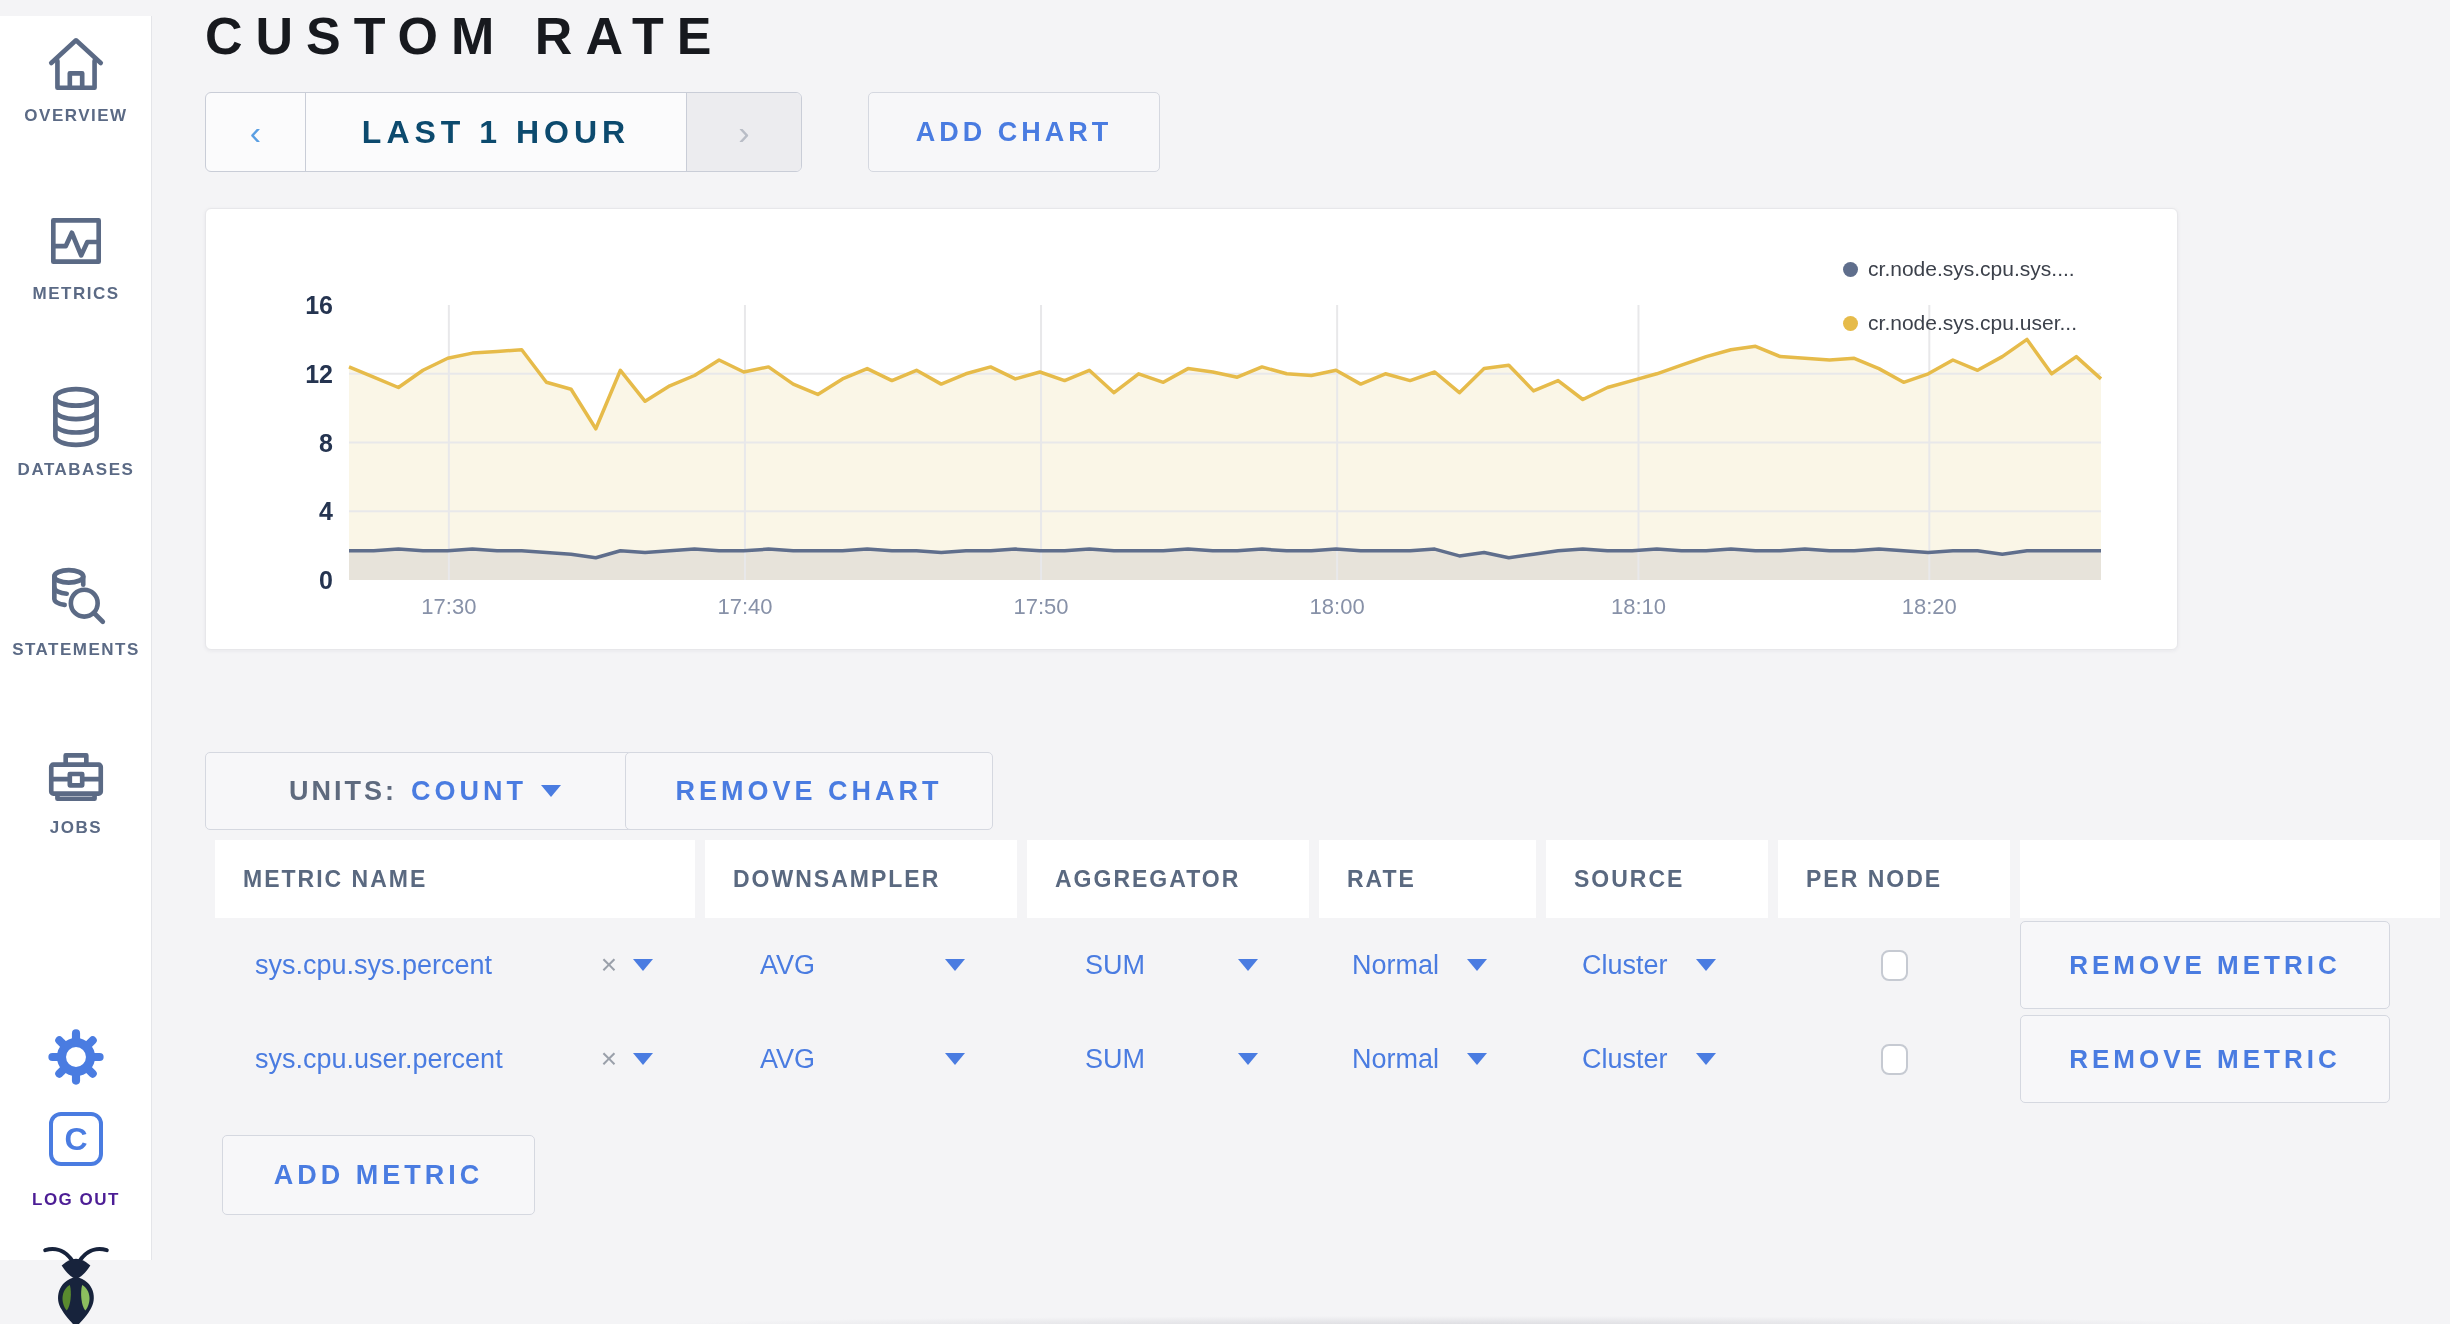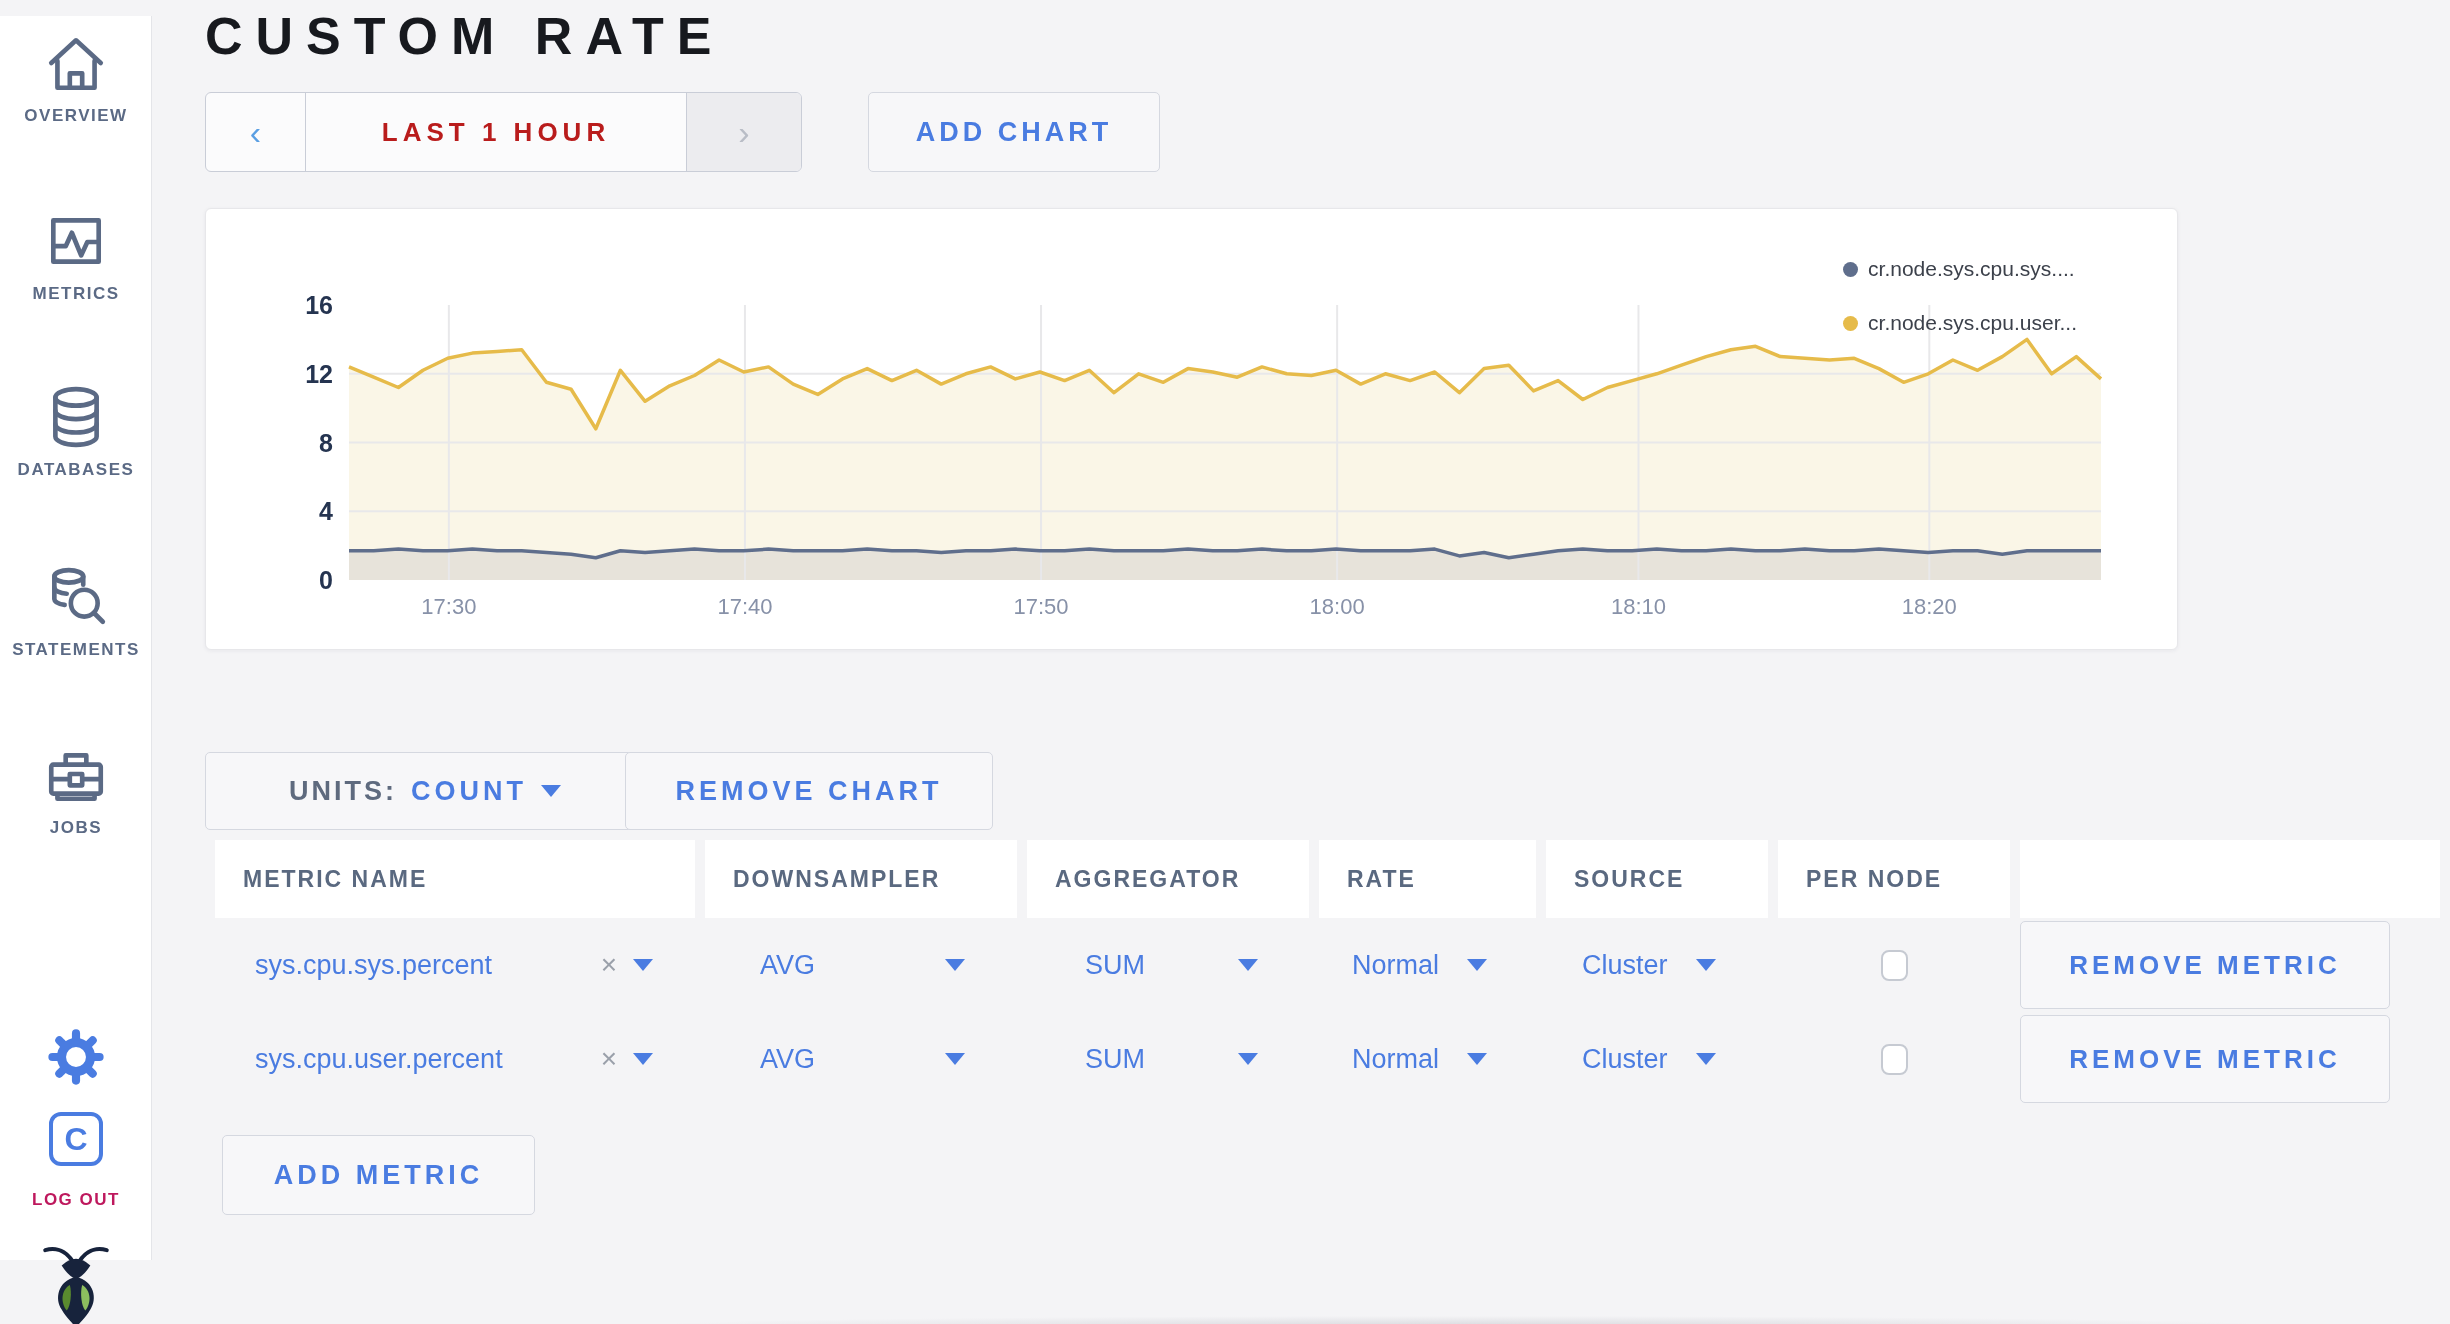--- a/index.html
+++ b/index.html
@@ -6,35 +6,35 @@
   html,body { width:2450px; height:1324px; overflow:hidden;
     font-family:"Liberation Sans", sans-serif; background:#f4f4f6; }
 
   
   .sidebar { position:absolute; left:0; top:16px; width:152px; height:1244px;
     background:#ffffff; border-right:1px solid #e4e5e9; z-index:5; }
   .nav-item { position:absolute; left:0; width:152px; text-align:center; cursor:pointer; }
   .nav-item svg { display:block; margin:0 auto; }
   .nav-label { display:block; margin-top:10px; font-size:17px; font-weight:bold;
     letter-spacing:1.5px; color:#5b6a85; }
-  .nav-label.blue { color:#be185d;margin-top:24px; }
+  .nav-label.blue { color:#4c1d95;margin-top:24px; }
   .c-box { width:54px; height:54px; border:4px solid #4a7ce1; border-radius:12px;
     margin:0 auto; display:flex; align-items:center; justify-content:center;
     font-size:32px; font-weight:bold; color:#4a7ce1; }
 
   
   .main { position:absolute; left:152px; top:0; width:2298px; height:1324px; }
   .page-title { position:absolute; left:53px; top:6px; font-size:52px; font-weight:600;
     letter-spacing:13px; color:#17191e; }
 
   .time-group { position:absolute; left:53px; top:92px; height:80px; display:flex;
     border:1px solid #c9cdd7; border-radius:6px; overflow:hidden; background:#fbfbfc; }
   .time-seg { display:flex; align-items:center; justify-content:center; }
   .time-prev { width:100px; border-right:1px solid #c9cdd7; font-size:34px; color:#5a9fe3; cursor:pointer; }
-  .time-label { width:380px; font-size:26px; letter-spacing:5px; color:#b91c1c; font-weight:600; cursor:pointer; }
+  .time-label { width:380px; font-size:32px; letter-spacing:5px; color:#0c4a6e; font-weight:600; cursor:pointer; }
   .time-next { width:115px; border-left:1px solid #c9cdd7; background:#ececef;
     font-size:34px; color:#b9bdc6; cursor:pointer; }
 
   .btn { display:flex; align-items:center; justify-content:center;
     border:1px solid #d5d8e0; border-radius:5px; background:#f7f7f9;
     font-size:27px; letter-spacing:4px; color:#4a7ce1; font-weight:600; cursor:pointer; }
   .add-chart-btn { position:absolute; left:716px; top:92px; width:292px; height:80px; }
 
   
   .chart-card { position:absolute; left:53px; top:208px; width:1973px; height:442px;

